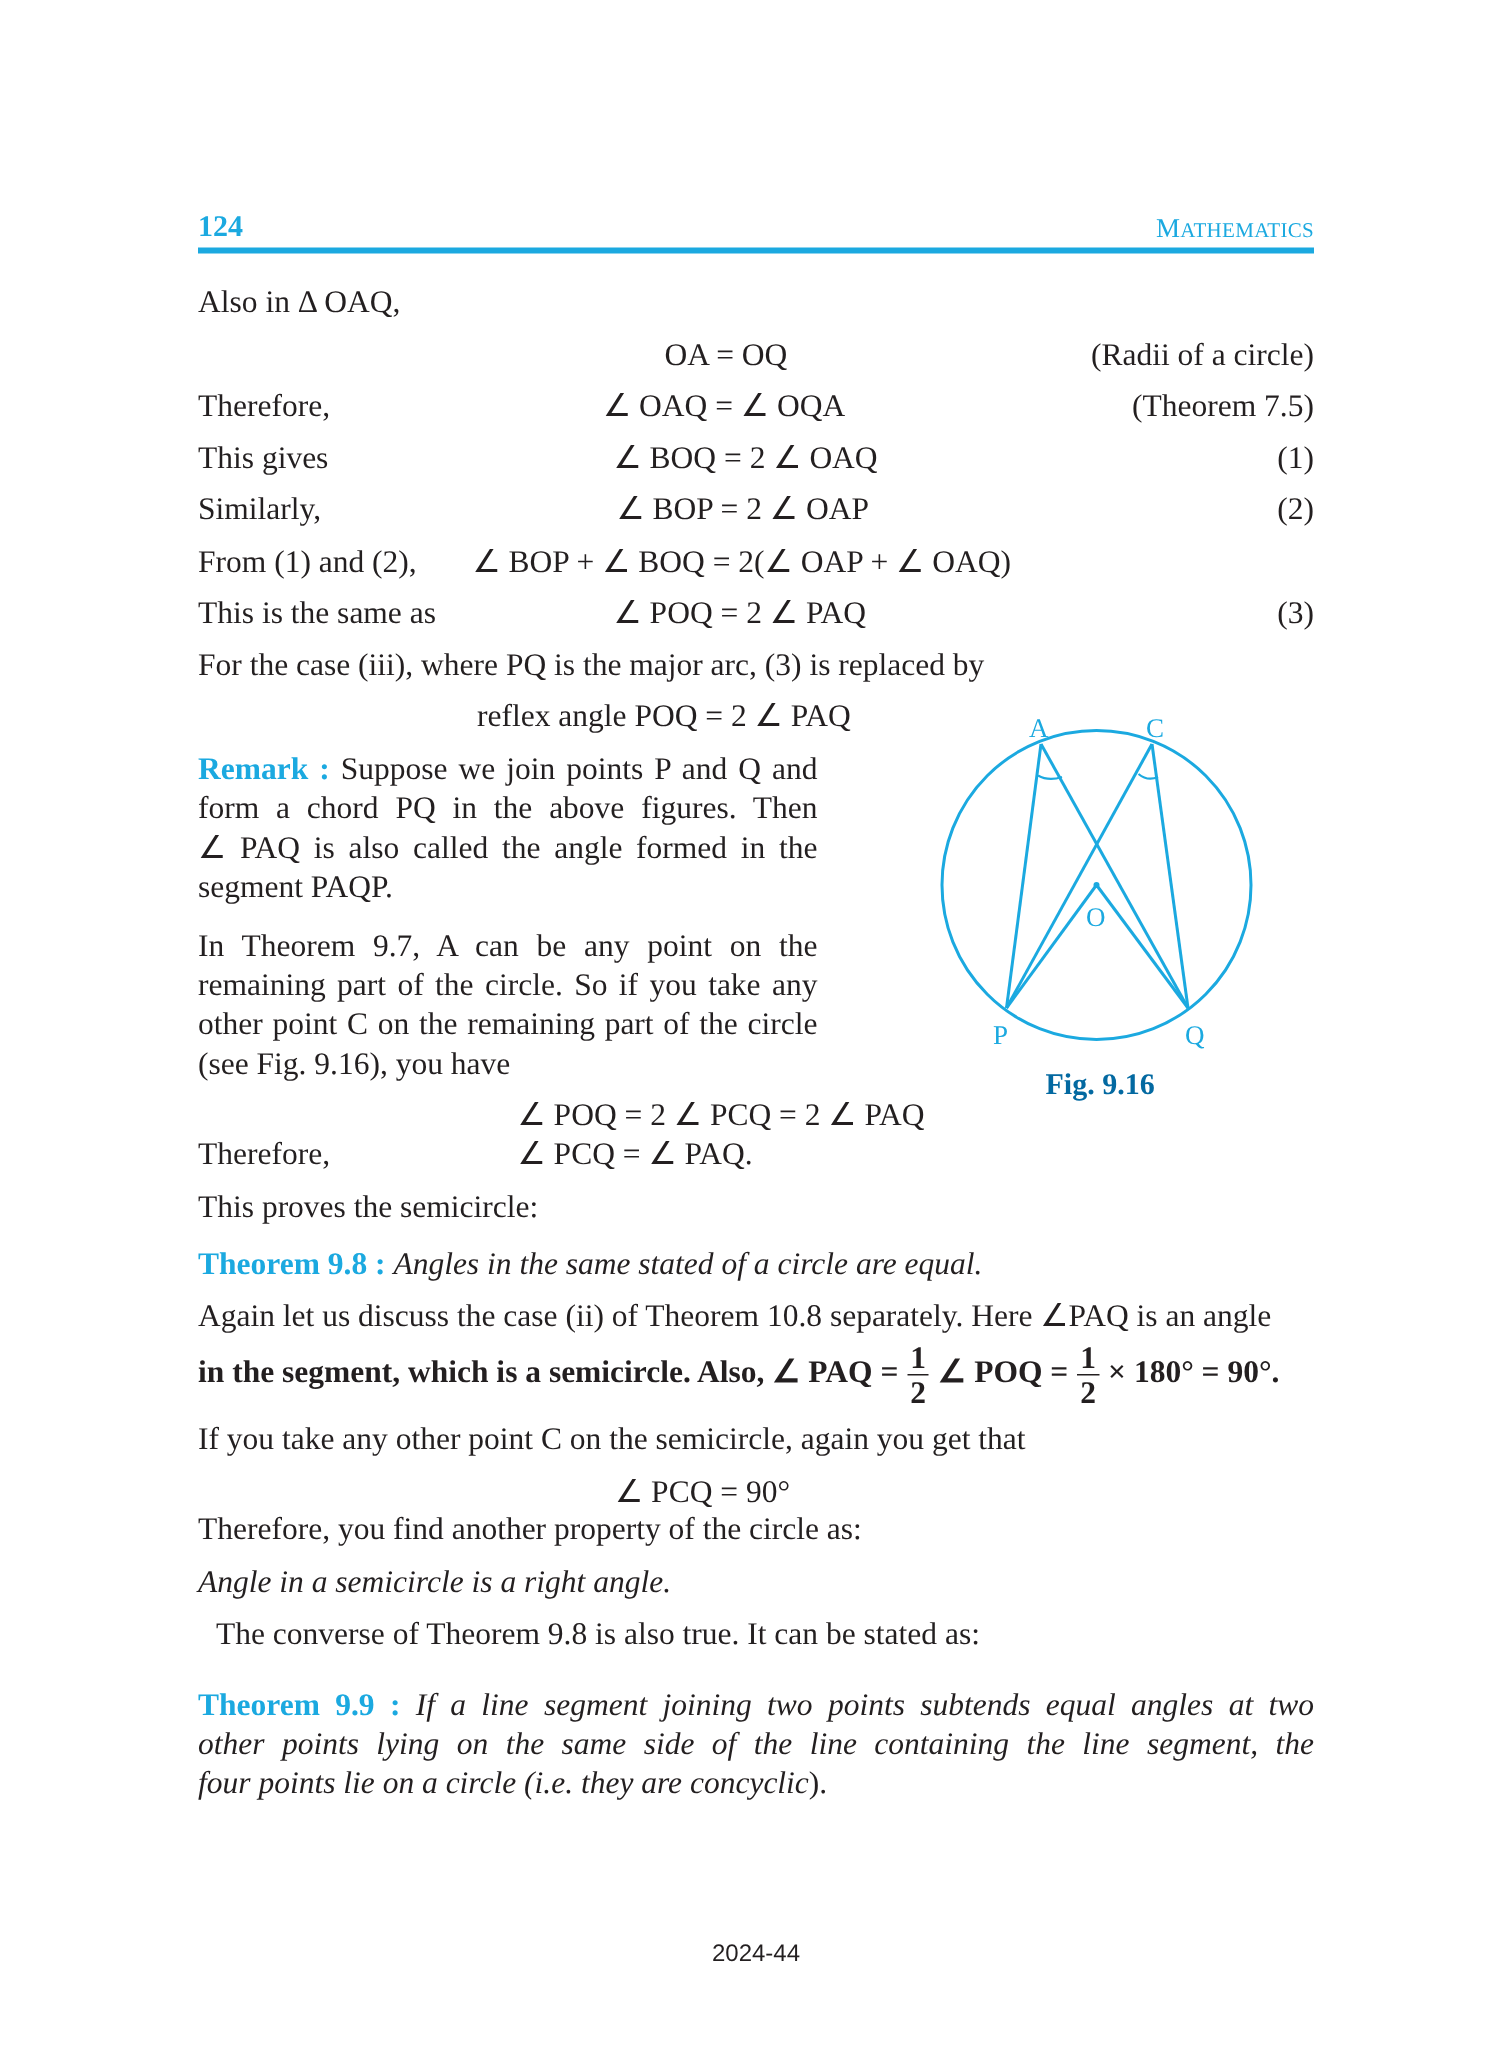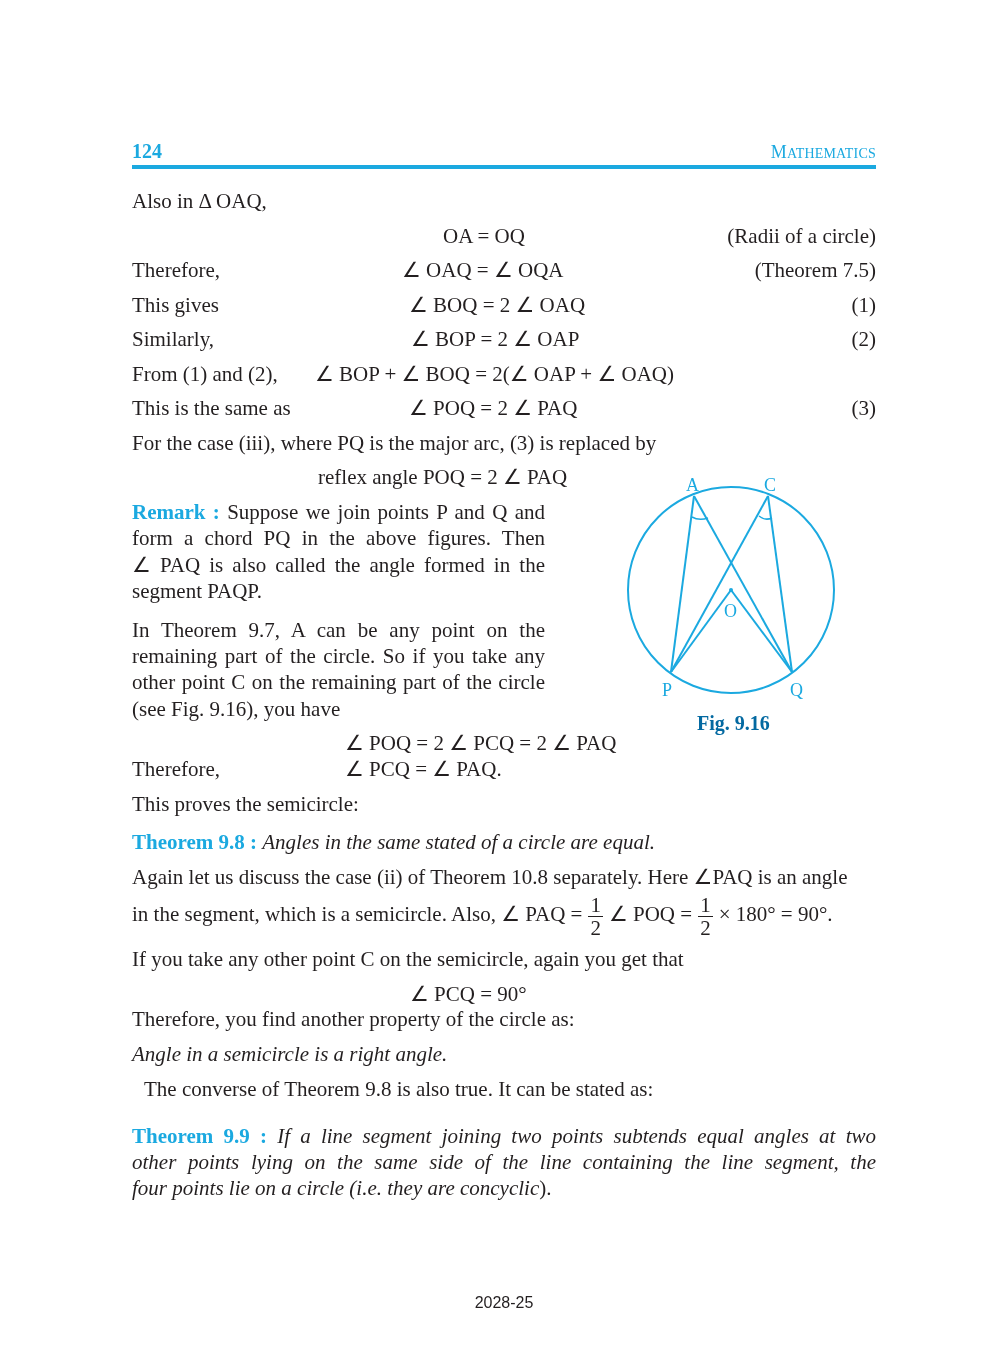--- a/index.html
+++ b/index.html
@@ -89,27 +89,27 @@
 <div class="abs txt" style="left:345px; top:730px;text-align:center;">∠ POQ = 2 ∠ PCQ = 2 ∠ PAQ</div>
 <div class="abs txt" style="left:132px; top:756px;">Therefore,</div>
 <div class="abs txt" style="left:345px; top:756px;">∠ PCQ = ∠ PAQ.</div>
 
 <div class="abs txt" style="left:132px; top:791px;">This proves the semicircle:</div>
 
 <div class="abs txt" style="left:132px; top:829px;"><span class="blue bold">Theorem 9.8 :</span> <span class="it">Angles in the same stated of a circle are equal.</span></div>
 
 <div class="abs txt" style="left:132px; top:864px;">Again let us discuss the case (ii) of Theorem 10.8 separately. Here ∠PAQ is an angle</div>
 
-<div class="abs txt" style="left:132px; top:894px;">
+<div class="abs txt" style="left:132px; top:894px;font-weight:bold;">
   <span>in the segment, which is a semicircle. Also, ∠ PAQ =</span><span class="frac"><span class="num">1</span><span>2</span></span><span>∠ POQ =</span><span class="frac"><span class="num">1</span><span>2</span></span><span>× 180° = 90°.</span>
 </div>
 
 <div class="abs txt" style="left:132px; top:946px;">If you take any other point C on the semicircle, again you get that</div>
 <div class="abs txt" style="left:410px; top:981px;">∠ PCQ = 90°</div>
 <div class="abs txt" style="left:132px; top:1006px;">Therefore, you find another property of the circle as:</div>
 <div class="abs txt it" style="left:132px; top:1041px;">Angle in a semicircle is a right angle.</div>
 <div class="abs txt" style="left:132px; top:1076px;margin-left:12px;">The converse of Theorem 9.8 is also true. It can be stated as:</div>
 
 <div class="abs txt justify" style="left:132px; top:1123px; width:744px;"><span class="blue bold">Theorem 9.9 :</span> <span class="it">If a line segment joining two points subtends equal angles at two</span></div>
 <div class="abs txt justify it" style="left:132px; top:1149px; width:744px;">other points lying on the same side of the line containing the line segment, the</div>
 <div class="abs txt" style="left:132px; top:1175px;"><span class="it">four points lie on a circle (</span><span class="it">i.e. they are concyclic</span><span>).</span></div>
 
-<div class="abs footer">2028-25</div>
+<div class="abs footer">2024-44</div>
 
 </body></html>

